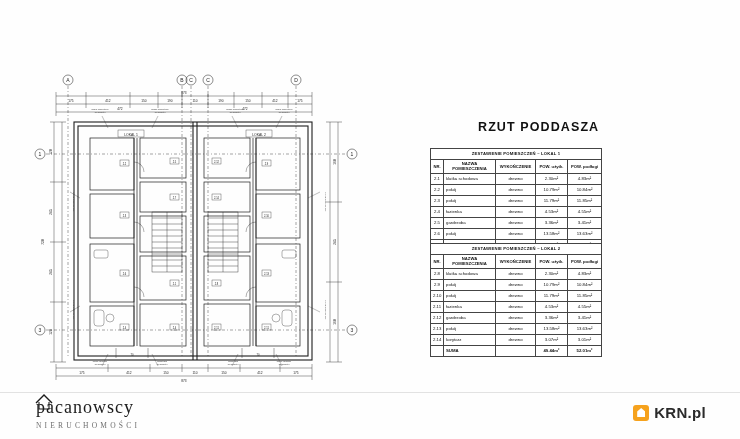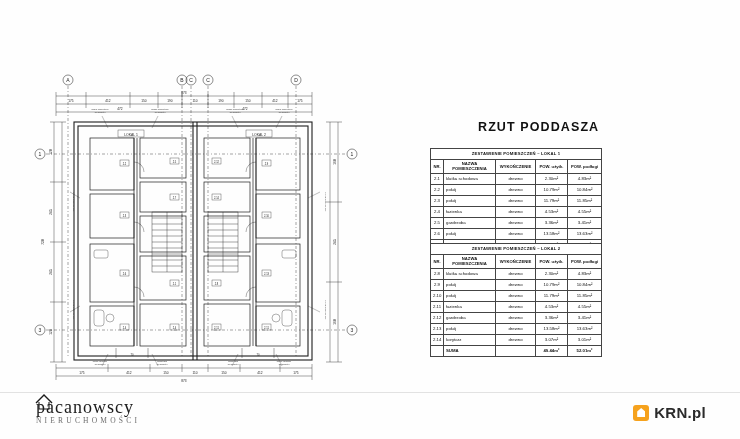--- a/index.html
+++ b/index.html
@@ -82,20 +82,21 @@
     font-size:18px;
     letter-spacing:1px;
     color:#1b1b1b;
     line-height:1;
   }
   .brand-sub{
     font-family:"Liberation Serif", serif;
     font-size:7.5px;
     letter-spacing:3.2px;
     color:#6e6e6e;
+    margin-top:5px;
   }
   .brand-mark{
     position:absolute;left:34px;top:392px;
     width:20px;height:20px;
   }
   .krn{
     position:absolute;right:34px;top:404px;
     display:flex;align-items:center;gap:5px;
   }
   .krn-logo{

